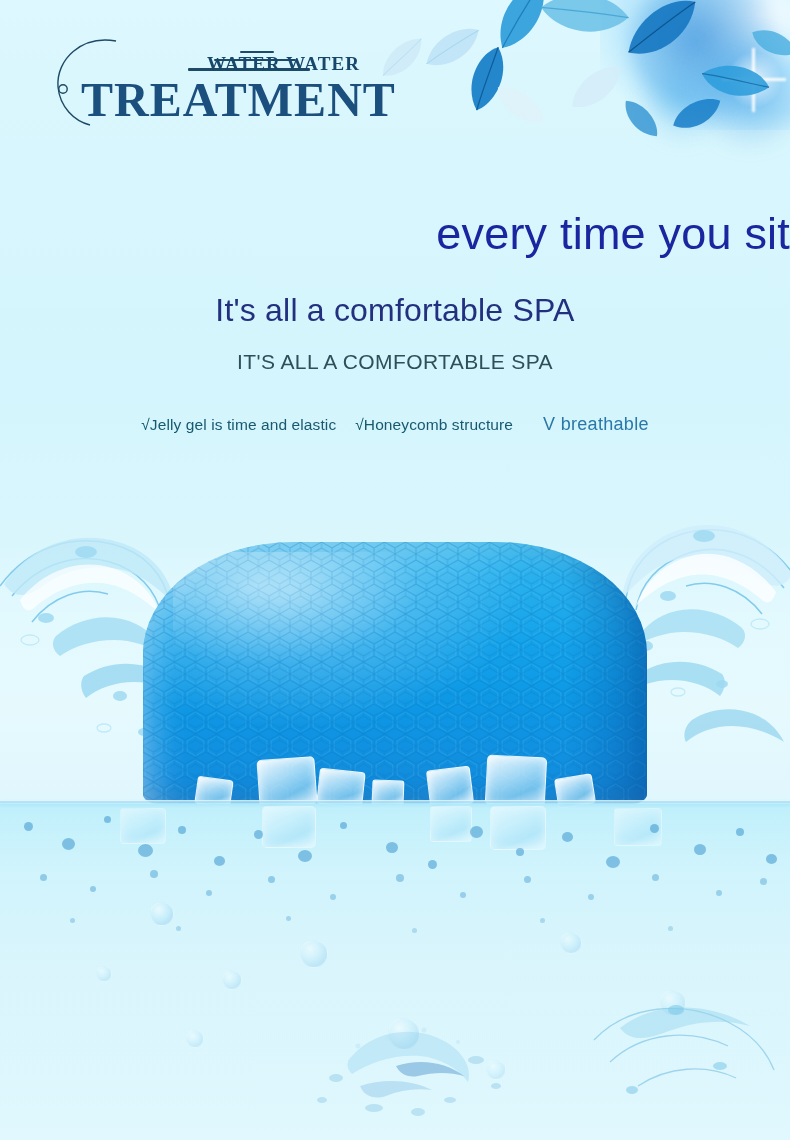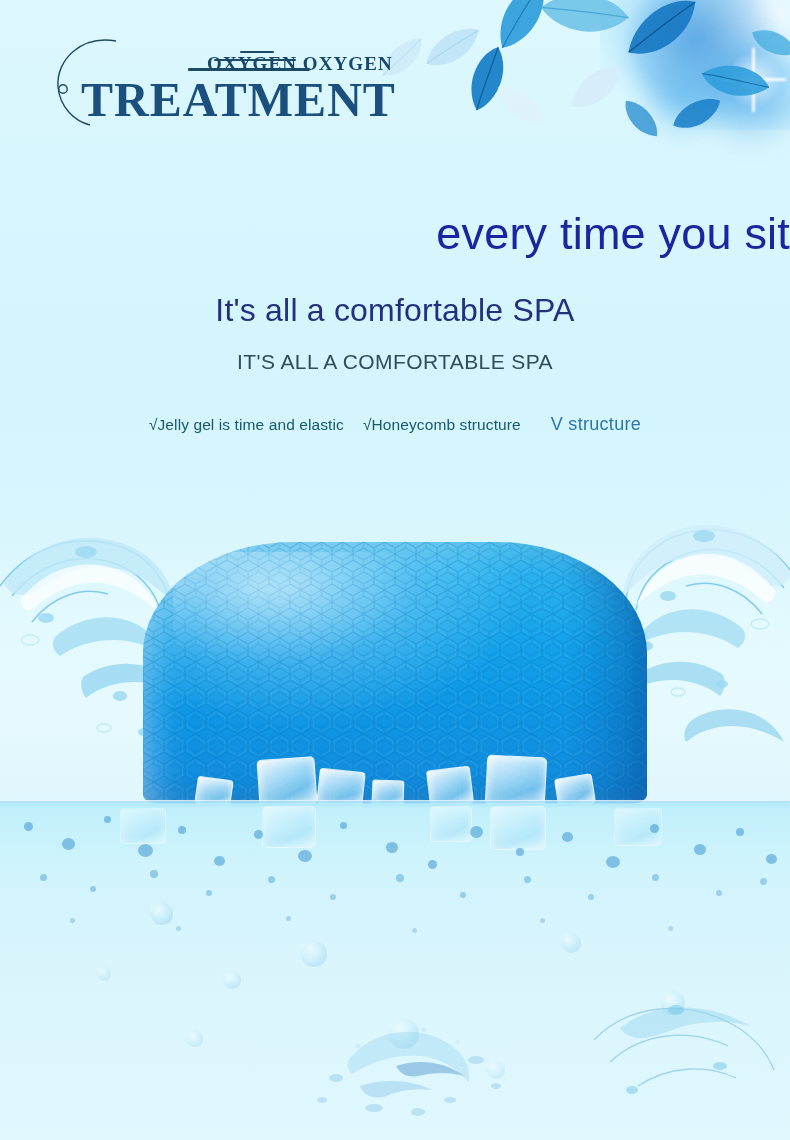--- a/index.html
+++ b/index.html
@@ -408,32 +408,32 @@
   <div class="logo">
     <svg class="logo-arc" viewBox="0 0 95 95">
       <path d="M64 8 C30 2 4 26 6 54 C8 74 22 88 38 92" fill="none" stroke="#1d4a66" stroke-width="1.4"></path>
       <circle cx="11" cy="56" r="4.2" fill="none" stroke="#1d4a66" stroke-width="1.4"></circle>
     </svg>
     <div class="logo-lines">
       <i class="ln1"></i>
         <i class="ln2"></i>
         <i class="ln3"></i>
     </div>
-    <div class="logo-water">OXYGEN OXYGEN</div>
+    <div class="logo-water">WATER WATER</div>
     <div class="logo-main">TREATMENT</div>
   </div>
 
   <div class="headline">every time you sit</div>
   <div class="sub1">It's all a comfortable SPA</div>
   <div class="sub2">IT'S ALL A COMFORTABLE SPA</div>
 
   <div class="features">
     <span class="feat feat-a">√Jelly gel is time and elastic</span>
     <span class="feat feat-b">√Honeycomb structure</span>
-    <span class="feat feat-c">V structure</span>
+    <span class="feat feat-c">V breathable</span>
   </div>
 
   <div class="scene">
 
     <svg class="splash" style="left:-6px; top:30px;" width="230" height="290" viewBox="0 0 230 290">
       <g fill="none" stroke="#7fc9ec" stroke-width="1.6" opacity="0.95">
         <path d="M6 86 C34 48 76 34 118 44 C150 52 170 74 176 104"></path>
         <path d="M18 96 C44 64 82 52 116 62 C144 70 162 90 168 116"></path>
         <path d="M38 122 C58 96 88 86 114 94"></path>
       </g>

